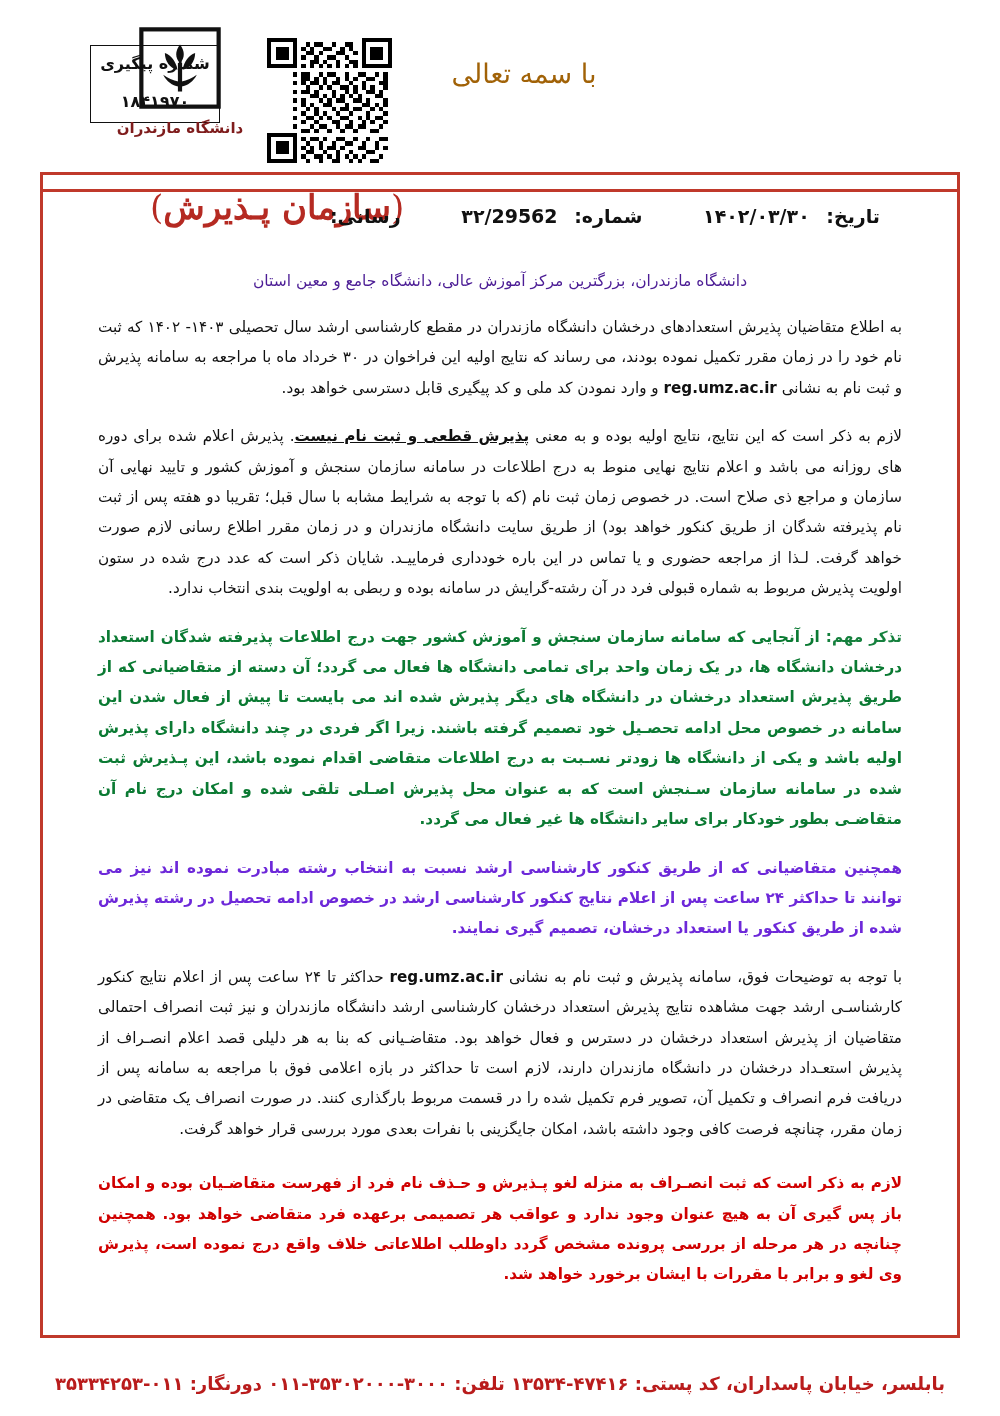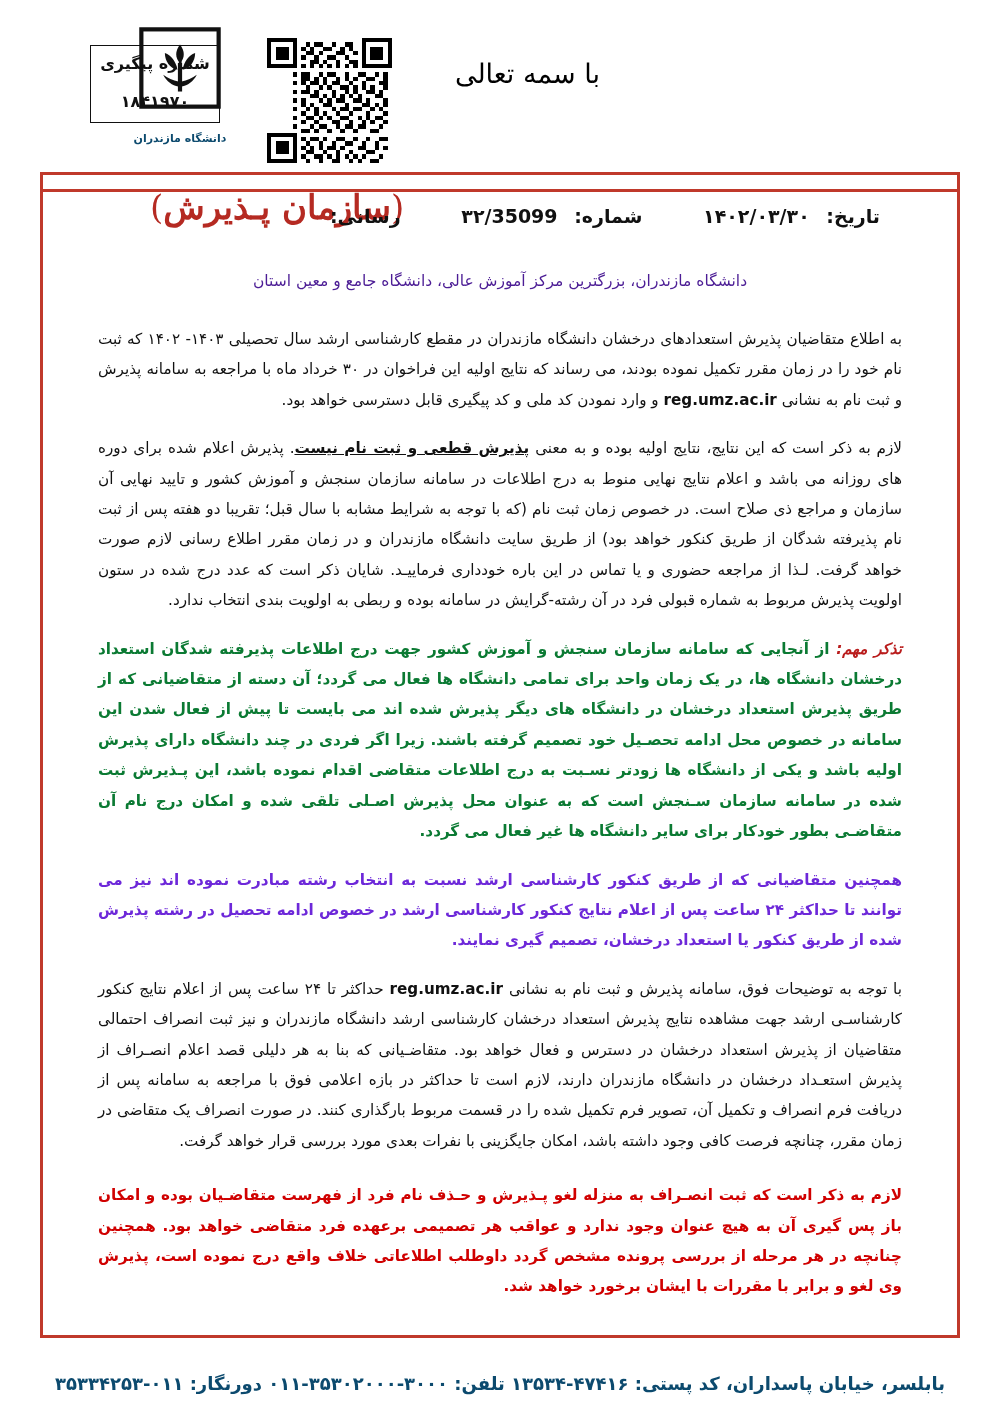--- a/index.html
+++ b/index.html
@@ -47,45 +47,45 @@
     position: absolute;
     top: 38px;
     right: 608px;
     width: 125px;
     height: 125px;
   }
 
   .basmalah {
     position: absolute;
     top: 58px;
-    right: 400px;
+    right: 386px;
     width: 180px;
-    text-align: right;
+    text-align: center;
     font-family: "DejaVu Serif", "Liberation Serif", serif;
     font-size: 27px;
-    color: #000000;
+    color: #a16207;
   }
 
   .logo-wrap {
     position: absolute;
     top: 26px;
     left: 105px;
     width: 150px;
     text-align: center;
   }
   .logo-mark {
     width: 84px;
     height: 84px;
     margin: 0 auto;
   }
   .logo-caption {
-    margin-top: 22px;
-    font-size: 11px;
+    margin-top: 9px;
+    font-size: 15px;
     font-weight: bold;
-    color: #0c4a6e;
+    color: #7f1d1d;
     letter-spacing: 0.5px;
   }
 
   
   .banner {
     position: relative;
     height: 72px;
     margin-top: 8px;
   }
   .banner .rule {
@@ -160,21 +160,21 @@
     top: 272px;
     right: 60px;
     left: 60px;
     text-align: center;
     font-size: 15.5px;
     color: #4c1d95;
   }
 
   .content {
     position: absolute;
-    top: 324px;
+    top: 312px;
     right: 98px;
     left: 98px;
     text-align: justify;
     direction: rtl;
   }
 
   .para {
     font-size: 15.2px;
     line-height: 2.0;
     margin: 0 0 18px 0;
@@ -182,32 +182,32 @@
   }
   .para.black { color: #111; }
   .para.green { color: #0b7a33; font-weight: bold; }
   .para.red { color: #d00000; font-weight: bold; margin-top: 24px; }
   .para.green-bold { color: #6d28d9; font-weight: bold; }
 
   .b { font-weight: bold; }
   .u { text-decoration: underline; }
   .ltr { direction: ltr; unicode-bidi: embed; display: inline-block; font-weight: bold; }
 
-  .tazakor-label { color: #b91c1c; font-weight: bold; font-style: italic; }
+  .tazakor-label { color: #15803d; font-weight: bold; }
 
   
   .footer {
     position: absolute;
     bottom: 22px;
     right: 40px;
     left: 40px;
     text-align: center;
     font-size: 18px;
     font-weight: bold;
-    color: #0c4a6e;
+    color: #b91c1c;
     direction: rtl;
   }
 </style>
 </head>
 <body>
 
 <div class="page">
 
   <div class="header">
 
@@ -428,21 +428,21 @@
     <div class="org-title">
       <span class="paren">(</span><span>سازمان پـذیرش</span><span class="paren">)</span>
     </div>
     <div class="meta-row">
       <div class="meta-item">
         <span class="lbl">تاریخ:</span>
         <span class="val">۱۴۰۲/۰۳/۳۰</span>
       </div>
       <div class="meta-item">
         <span class="lbl">شماره:</span>
-        <span class="val">۳۲/35099</span>
+        <span class="val">۳۲/29562</span>
       </div>
       <div class="meta-item">
         <span class="lbl">رسانی:</span>
       </div>
     </div>
   </div>
 
   <div class="frame-top"></div>
   <div class="frame"></div>
   <div class="frame-bottom"></div>

